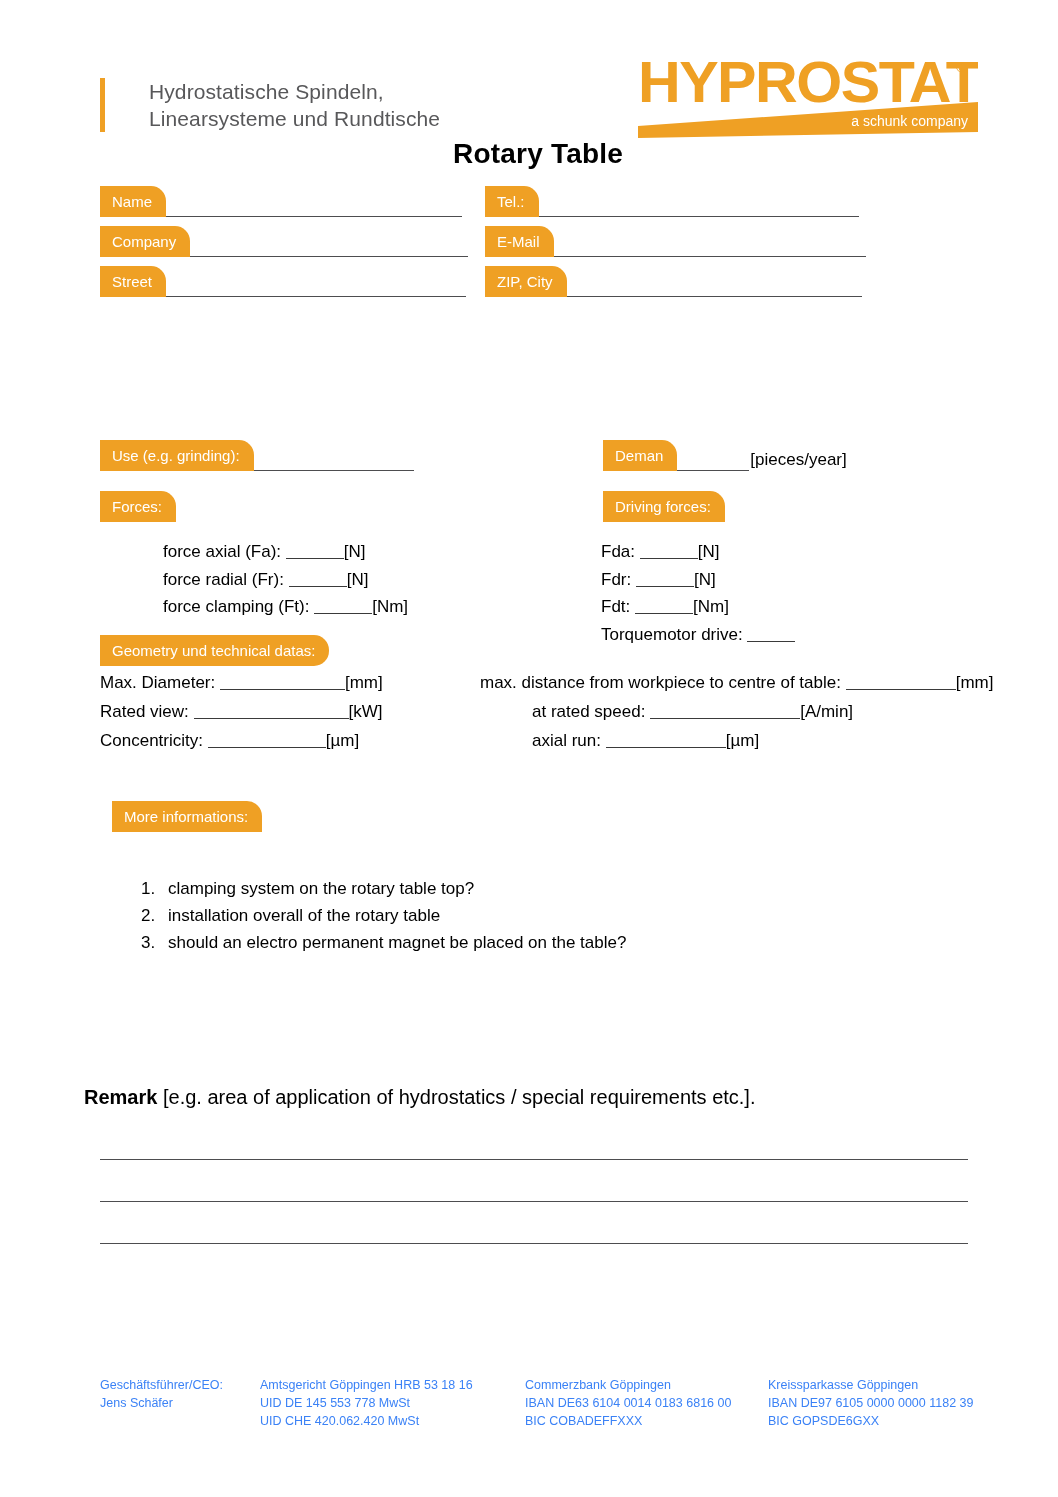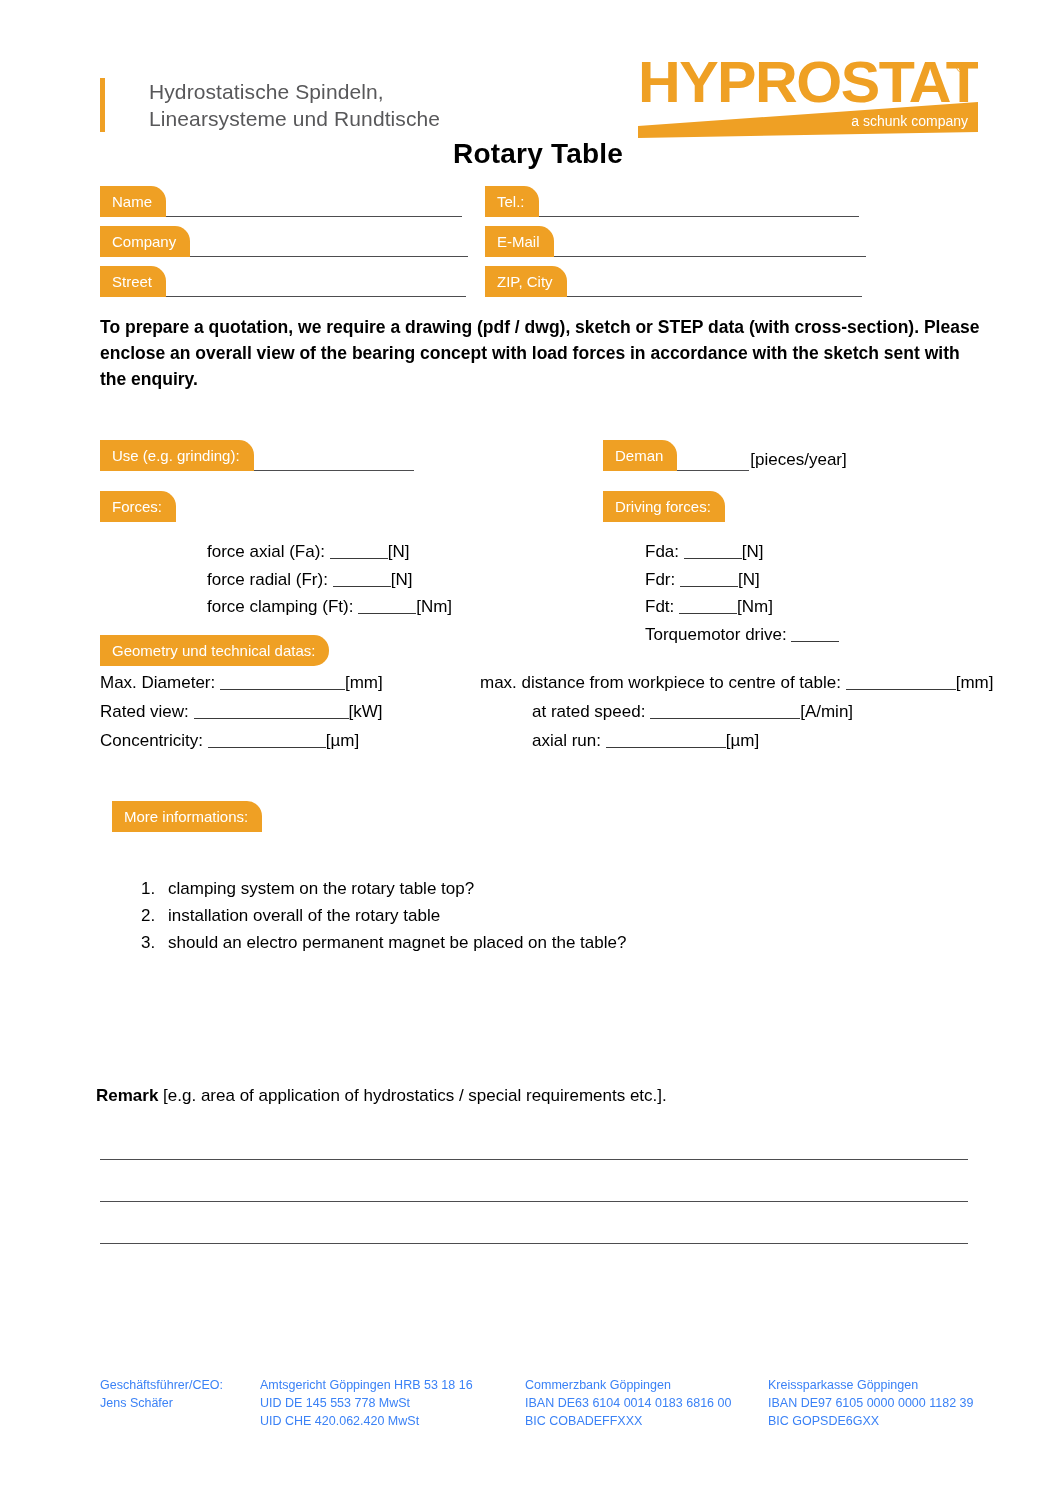--- a/index.html
+++ b/index.html
@@ -107,43 +107,43 @@
   .blank {
     border-bottom: 1.6px solid #4d4d4f;
     display: inline-block;
     height: 26px;
   }
   .unit { font-size: 17px; margin-left: 1px; padding-bottom: 1px; }
 
   
   .forces-list  { position: absolute; left: 163px; top: 538px; font-size: 17px; line-height: 27.5px; }
   .driving-list { position: absolute; left: 601px; top: 538px; font-size: 17px; line-height: 27.5px; }
-  .fline { white-space: nowrap; margin-left: 44px; }
+  .fline { white-space: nowrap; }
   .ul { display:inline-block; border-bottom: 1.3px solid #3a3a3a; height: 17px; vertical-align: -2px; }
 
   
   .sec-geom { position: absolute; left: 100px; top: 635px; }
   .geom-body { position: absolute; left: 100px; top: 668px; width: 930px; font-size: 17px; line-height: 29px; }
   .geom-grid { position: relative; }
   .geom-left  { position: absolute; left: 0px; top: 0; }
   .geom-right { position: absolute; left: 380px; top: 0; }
 
   
   .sec-more { position: absolute; left: 112px; top: 801px; }
   .infolist {
     position: absolute; left: 130px; top: 876px;
     font-size: 17px; line-height: 26px;
     margin: 0; padding-left: 30px;
   }
   .infolist li { padding-left: 8px; margin-bottom: 1px; }
 
   
   .remark {
-    position: absolute; left: 96px; top: 1086px;
-    font-size: 17px; width: 880px;
+    position: absolute; left: 84px; top: 1086px;
+    font-size: 20px; width: 880px;
   }
   .remark b { font-weight: bold; }
   .remark-lines { position: absolute; left: 100px; top: 1118px; width: 868px; }
   .rline { border-bottom: 1.8px solid #4d4d4f; height: 42px; }
 
   
   .footer {
     position: absolute; left: 100px; top: 1376px; width: 880px;
     font-size: 12.5px; line-height: 18px; color: #3b82f6;
   }
@@ -210,21 +210,20 @@
         <span class="tab">Street</span>
         <span class="cline" style="width:300px"></span>
       </div>
       <div class="cfield col-right">
         <span class="tab">ZIP, City</span>
         <span class="cline" style="width:295px"></span>
       </div>
     </div>
   </div>
 
-  <div class="intro">To prepare a quotation, we require a drawing (pdf / dwg), sketch or STEP data (with cross-section). Please enclose an overall view of the bearing concept with load forces in accordance with the sketch sent with the enquiry.</div>
 
   <div class="sec-use">
     <div class="rowline">
       <span class="tab">Use (e.g. grinding):</span>
       <span class="blank" style="width:160px"></span>
     </div>
   </div>
 
   <div class="sec-demand">
     <div class="rowline">

